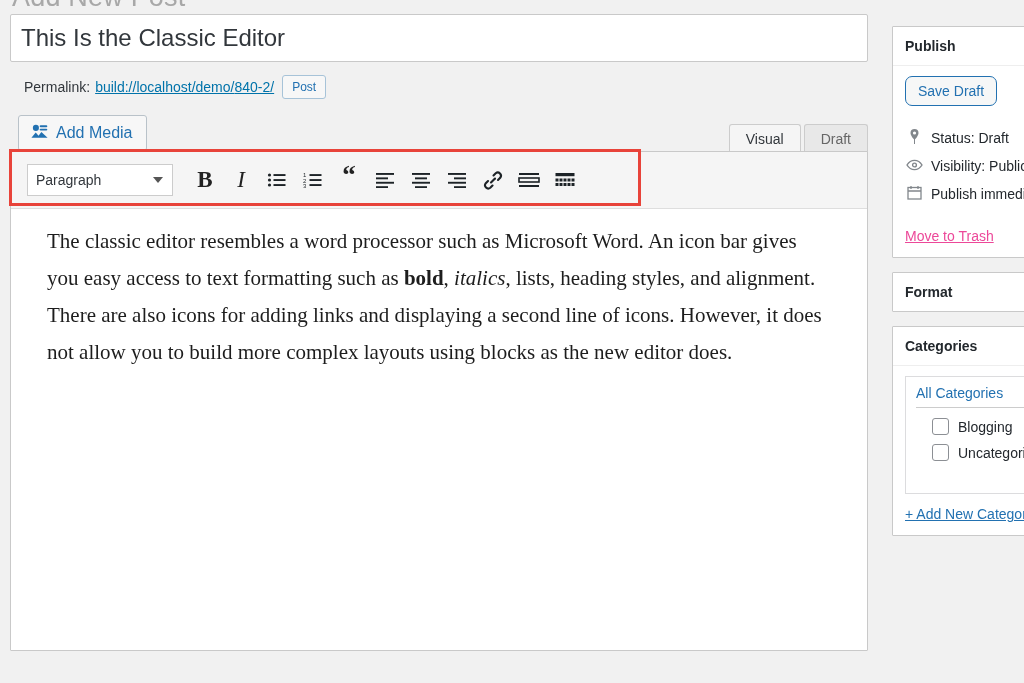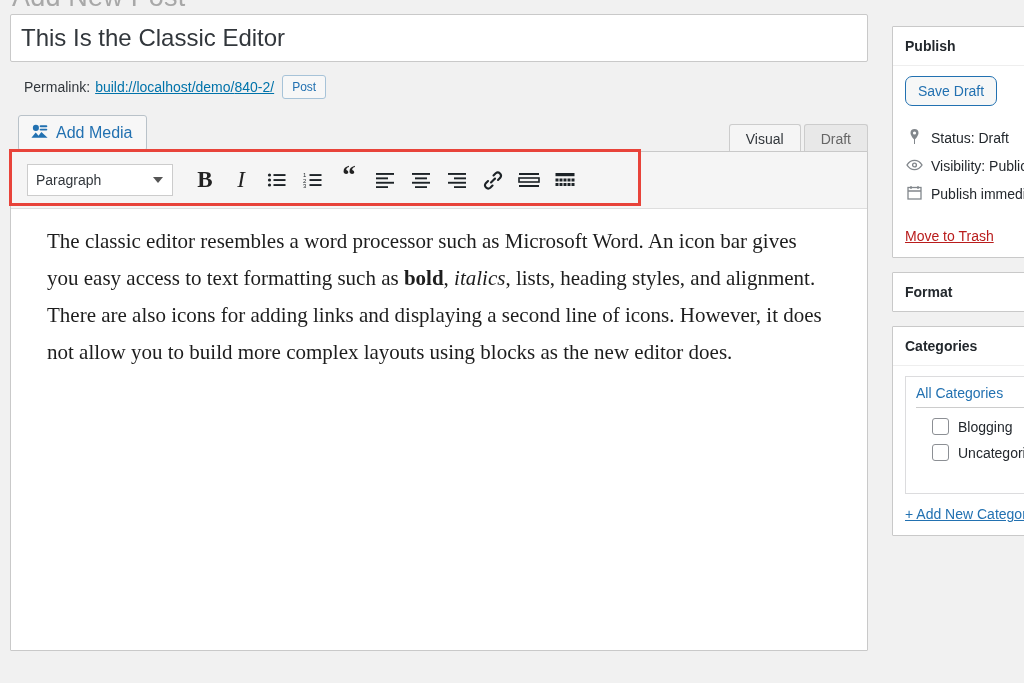--- a/index.html
+++ b/index.html
@@ -260,21 +260,21 @@
     display: flex;
     align-items: center;
     gap: 8px;
     font-size: 14px;
     color: #23282d;
     margin: 11px 0;
     white-space: nowrap;
   }
   .meta-icon { color: #82878c; width: 18px; display:inline-block; text-align:center; }
   .trash-link {
-    color: #b91c1c;
+    color: #ec4899;
     font-size: 14px;
     text-decoration: underline;
     cursor: pointer;
     display: inline-block;
     margin-top: 14px;
   }
 
   .cat-box {
     border: 1px solid #dcdcde;
     background: #fff;

